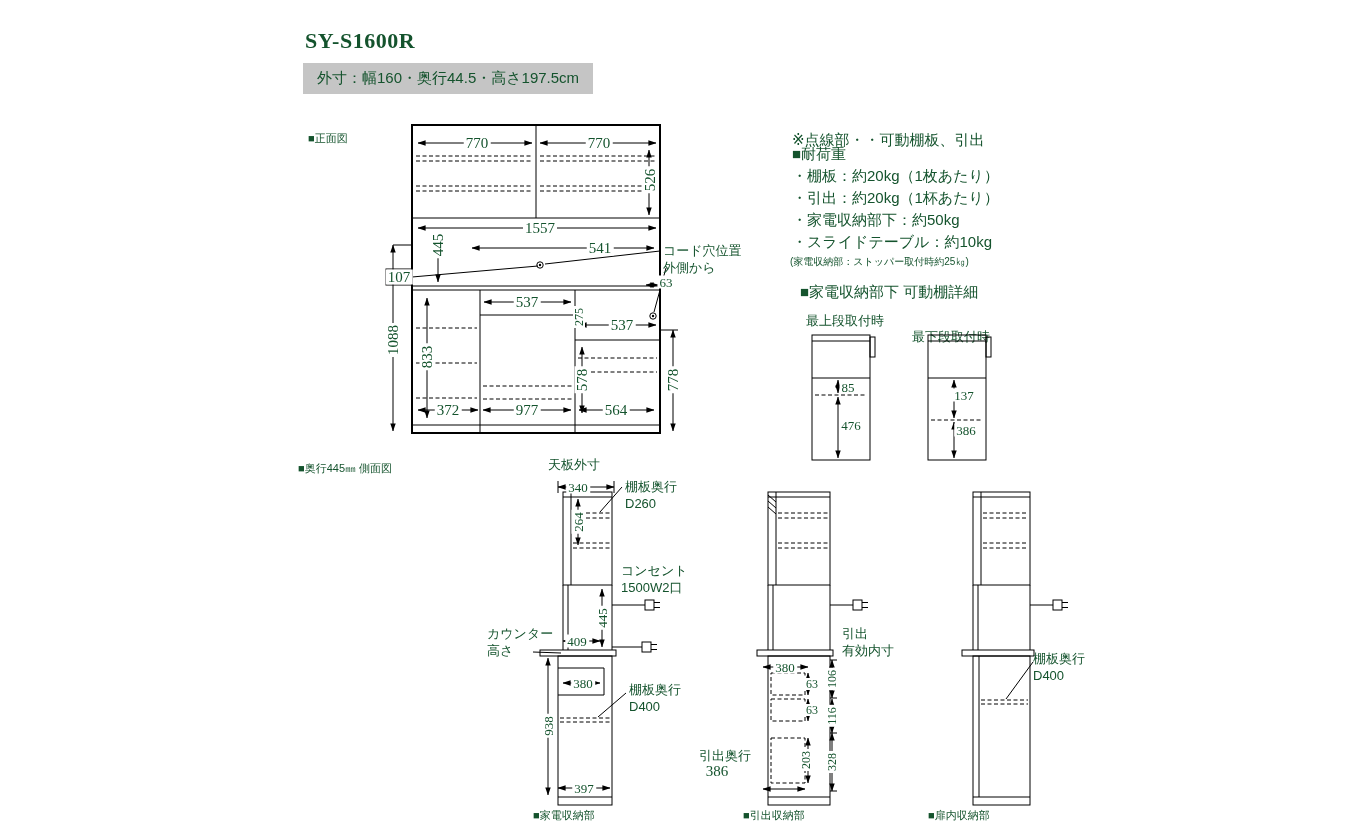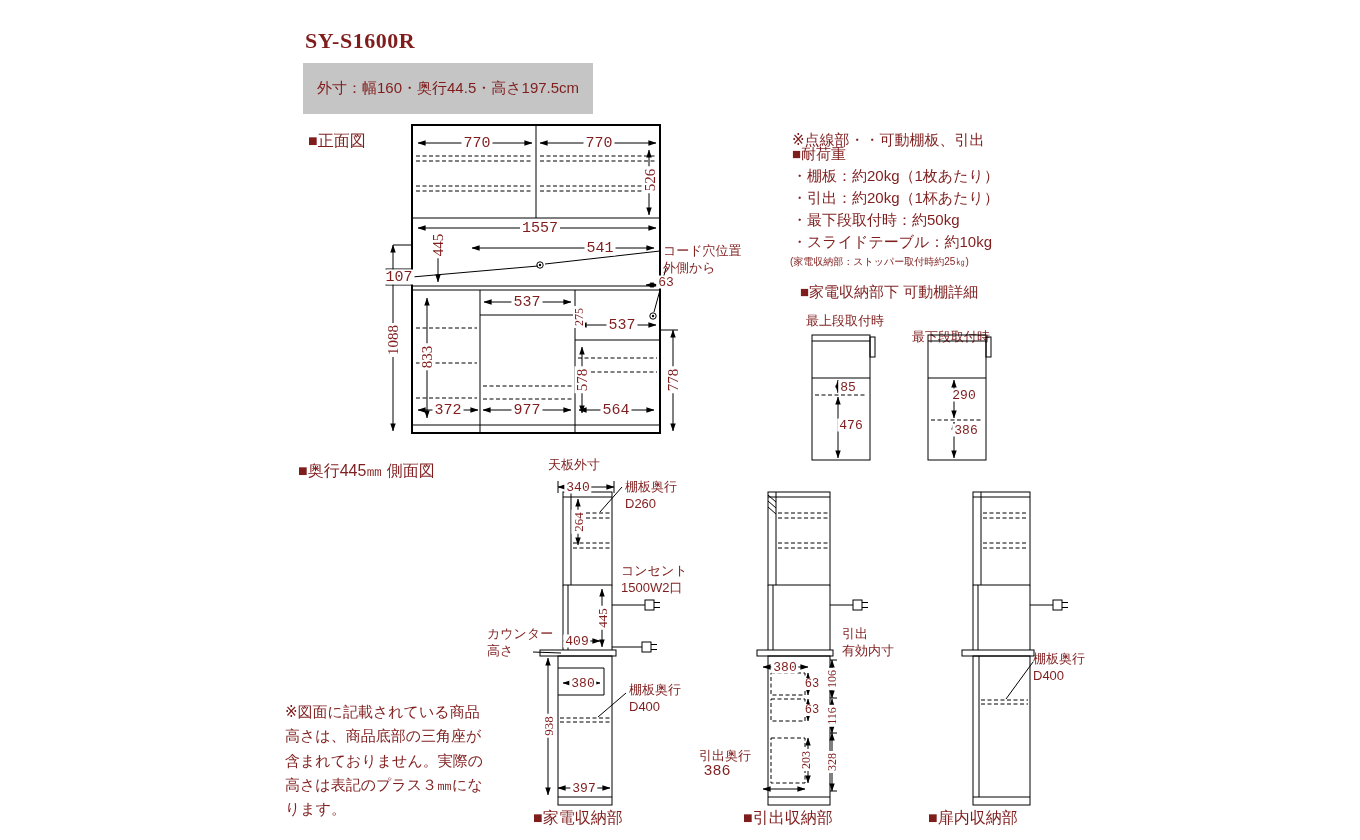--- a/index.html
+++ b/index.html
@@ -1,32 +1,32 @@
 <!DOCTYPE html>
 <html><head>
 <meta charset="utf-8">
 <style>
   *{margin:0;padding:0;box-sizing:border-box}
   html,body{background:#fff}
   .canvas{position:relative;width:1108px;height:840px;background:#fff;overflow:hidden;
-          font-family:"Liberation Sans","DejaVu Sans",sans-serif;color:#7f1d1d}
+          font-family:"Liberation Sans","DejaVu Sans",sans-serif;color:#14532d}
   svg.draw{position:absolute;overflow:visible}
   .ln{stroke:#000;stroke-width:1;fill:none}
   .thk{stroke:#000;stroke-width:2;fill:none}
   .dsh{stroke:#000;stroke-width:1;fill:none;stroke-dasharray:4 2.5}
   .dl{stroke:#000;stroke-width:1;fill:none;marker-start:url(#ar);marker-end:url(#ar)}
   .title{position:absolute;font-family:"Liberation Serif","DejaVu Serif",serif;font-size:22px;font-weight:bold;letter-spacing:.5px}
-  .graybox{position:absolute;background:#c5c5c5;padding:16px 14px;font-size:15px;white-space:nowrap}
-  .sec{position:absolute;font-size:16px;white-space:nowrap}
+  .graybox{position:absolute;background:#c5c5c5;padding:6px 14px;font-size:15px;white-space:nowrap}
+  .sec{position:absolute;font-size:11px;white-space:nowrap}
   .note{position:absolute;font-size:15px;white-space:nowrap}
   .note.small{font-size:10px}
   .cap{position:absolute;font-size:13px;white-space:nowrap}
   .lbl{position:absolute;font-size:13px;line-height:1.3;white-space:pre-line}
   .dim{position:absolute;transform:translate(-50%,-50%);background:#fff;padding:0 2px;line-height:1;
-       font-family:Liberation Mono, monospace;font-size:15px;white-space:nowrap}
+       font-family:Liberation Serif, serif;font-size:15px;white-space:nowrap}
   .dimv{position:absolute;transform:translate(-50%,-50%) rotate(-90deg);background:#fff;padding:0 2px;line-height:1;
        font-family:"Liberation Serif","DejaVu Serif",serif;font-size:15px;white-space:nowrap}
   .f13{font-size:13px}
   .f12{font-size:12px}
   .footnote{position:absolute;width:202px;font-size:15px;line-height:1.62}
 </style>
 </head>
 <body>
 
 <div class="canvas">
@@ -123,21 +123,21 @@
   <div class="dim" style="left:448px;top:410px">372</div>
   <div class="dim" style="left:527px;top:410px">977</div>
   <div class="dim" style="left:616px;top:410px">564</div>
   <div class="lbl" style="left:663px;top:243px">コード穴位置
 外側から</div>
 
   <div class="note" style="left:792px;top:131px">※点線部・・可動棚板、引出</div>
   <div class="note" style="left:792px;top:145px">■耐荷重</div>
   <div class="note" style="left:792px;top:167px">・棚板：約20kg（1枚あたり）</div>
   <div class="note" style="left:792px;top:189px">・引出：約20kg（1杯あたり）</div>
-  <div class="note" style="left:792px;top:211px">・最下段取付時：約50kg</div>
+  <div class="note" style="left:792px;top:211px">・家電収納部下：約50kg</div>
   <div class="note" style="left:792px;top:233px">・スライドテーブル：約10kg</div>
   <div class="note small" style="left:790px;top:255px">(家電収納部：ストッパー取付時約25㎏)</div>
 
   <div class="note" style="left:800px;top:283px">■家電収納部下 可動棚詳細</div>
   <div class="cap" style="left:806px;top:312px">最上段取付時</div>
   <div class="cap" style="left:912px;top:328px">最下段取付時</div>
 
   <svg class="draw" style="left:800px;top:325px" width="100" height="140" viewBox="0 0 100 140">
     <rect class="ln" x="12" y="10" width="58" height="125"></rect>
     <line class="ln" x1="12" y1="16" x2="70" y2="16"></line>
@@ -152,21 +152,21 @@
 
   <svg class="draw" style="left:918px;top:325px" width="100" height="140" viewBox="0 0 100 140">
     <rect class="ln" x="10" y="10" width="58" height="125"></rect>
     <line class="ln" x1="10" y1="16" x2="68" y2="16"></line>
     <rect class="ln" x="68" y="12" width="5" height="20"></rect>
     <line class="ln" x1="10" y1="53" x2="68" y2="53"></line>
     <line class="dsh" x1="13" y1="95" x2="65" y2="95"></line>
     <line class="dl" x1="36" y1="55" x2="36" y2="93"></line>
     <line class="dl" x1="36" y1="97" x2="36" y2="133"></line>
   </svg>
-  <div class="dim f13" style="left:964px;top:395px">290</div>
+  <div class="dim f13" style="left:964px;top:395px">137</div>
   <div class="dim f13" style="left:966px;top:430px">386</div>
 
   <div class="sec" style="left:298px;top:461px">■奥行445㎜ 側面図</div>
 
   <svg class="draw" style="left:530px;top:455px" width="165" height="360" viewBox="0 0 165 360">
     <g>
       <line class="ln" x1="28" y1="26" x2="28" y2="38"></line>
       <line class="ln" x1="84" y1="26" x2="84" y2="38"></line>
       <line class="dl" x1="28" y1="32" x2="84" y2="32"></line>
     </g>
@@ -318,15 +318,14 @@
       <line class="ln" x1="23" y1="342" x2="80" y2="342"></line>
       <line class="dsh" x1="31" y1="245" x2="78" y2="245"></line>
       <line class="dsh" x1="31" y1="249" x2="78" y2="249"></line>
       <line class="ln" x1="83" y1="207" x2="56" y2="244"></line>
     </g>
   </svg>
   <div class="lbl" style="left:1033px;top:651px">棚板奥行
 D400</div>
   <div class="sec" style="left:928px;top:808px">■扉内収納部</div>
 
-  <div class="footnote" style="left:285px;top:700px">※図面に記載されている商品高さは、商品底部の三角座が含まれておりません。実際の高さは表記のプラス３㎜になります。</div>
 
 </div>
 
 </body></html>

